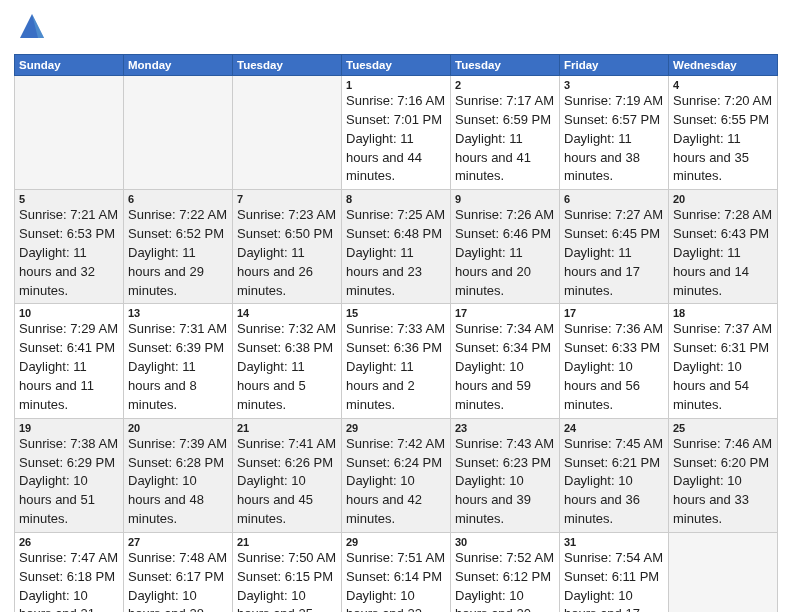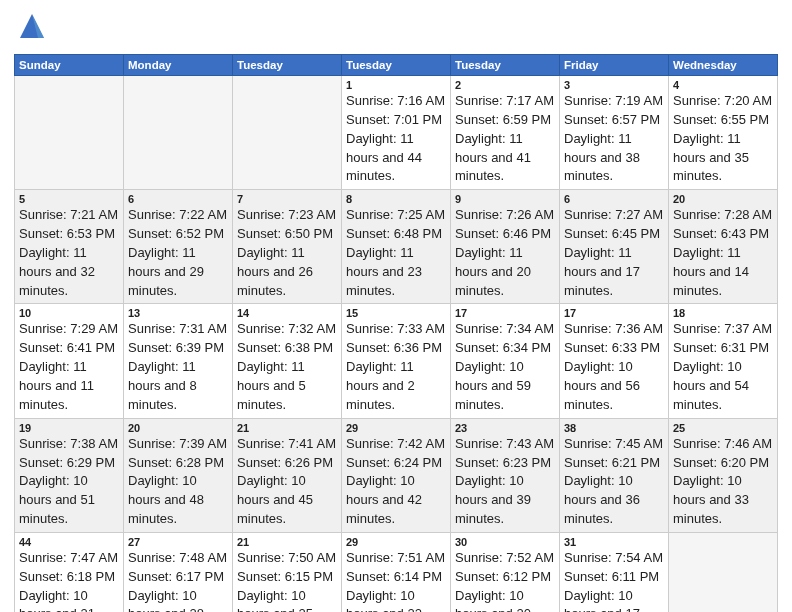--- a/index.html
+++ b/index.html
@@ -233,31 +233,31 @@
           </td>
           <td class="shaded">
             <span class="day-num">29</span>
             <div class="day-info">Sunrise: 7:42 AM<br>Sunset: 6:24 PM<br>Daylight: 10 hours and 42 minutes.</div>
           </td>
           <td class="shaded">
             <span class="day-num">23</span>
             <div class="day-info">Sunrise: 7:43 AM<br>Sunset: 6:23 PM<br>Daylight: 10 hours and 39 minutes.</div>
           </td>
           <td class="shaded">
-            <span class="day-num">38</span>
+            <span class="day-num">24</span>
             <div class="day-info">Sunrise: 7:45 AM<br>Sunset: 6:21 PM<br>Daylight: 10 hours and 36 minutes.</div>
           </td>
           <td class="shaded">
             <span class="day-num">25</span>
             <div class="day-info">Sunrise: 7:46 AM<br>Sunset: 6:20 PM<br>Daylight: 10 hours and 33 minutes.</div>
           </td>
         </tr>
         <tr>
           <td>
-            <span class="day-num">44</span>
+            <span class="day-num">26</span>
             <div class="day-info">Sunrise: 7:47 AM<br>Sunset: 6:18 PM<br>Daylight: 10 hours and 31 minutes.</div>
           </td>
           <td>
             <span class="day-num">27</span>
             <div class="day-info">Sunrise: 7:48 AM<br>Sunset: 6:17 PM<br>Daylight: 10 hours and 28 minutes.</div>
           </td>
           <td>
             <span class="day-num">21</span>
             <div class="day-info">Sunrise: 7:50 AM<br>Sunset: 6:15 PM<br>Daylight: 10 hours and 25 minutes.</div>
           </td>

